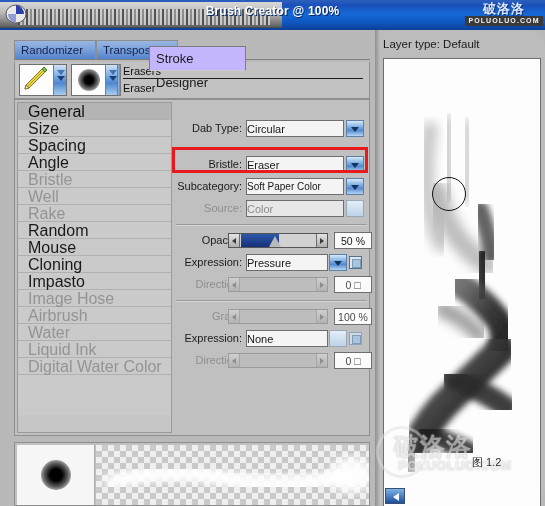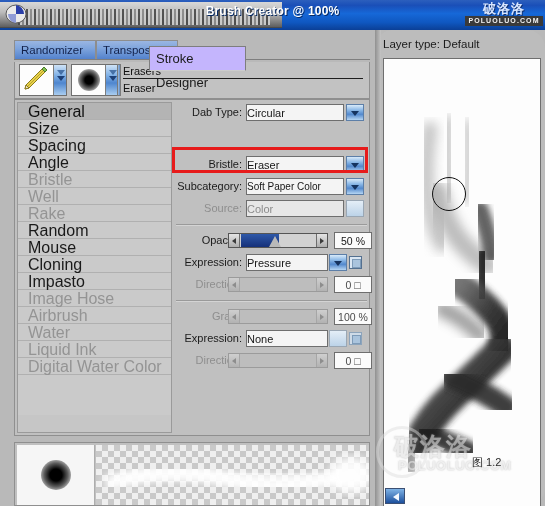--- a/index.html
+++ b/index.html
@@ -494,21 +494,21 @@
       <div class="nav-item disabled">Image Hose</div>
       <div class="nav-item disabled">Airbrush</div>
       <div class="nav-item disabled">Water</div>
       <div class="nav-item disabled">Liquid Ink</div>
       <div class="nav-item disabled">Digital Water Color</div>
       <div class="nav-item nav-filler"></div>
     </div>
 
     <div class="settings">
 
-      <div class="row" style="top:0;">
+      <div class="row" style="top:16px;">
         <div class="lbl">Dab Type:</div>
         <div class="combo">Circular</div>
         <div class="cbtn"></div>
       </div>
 
 
       <div class="row" style="top:52px;">
         <div class="lbl">Bristle:</div>
         <div class="combo">Eraser</div>
         <div class="cbtn"></div>

